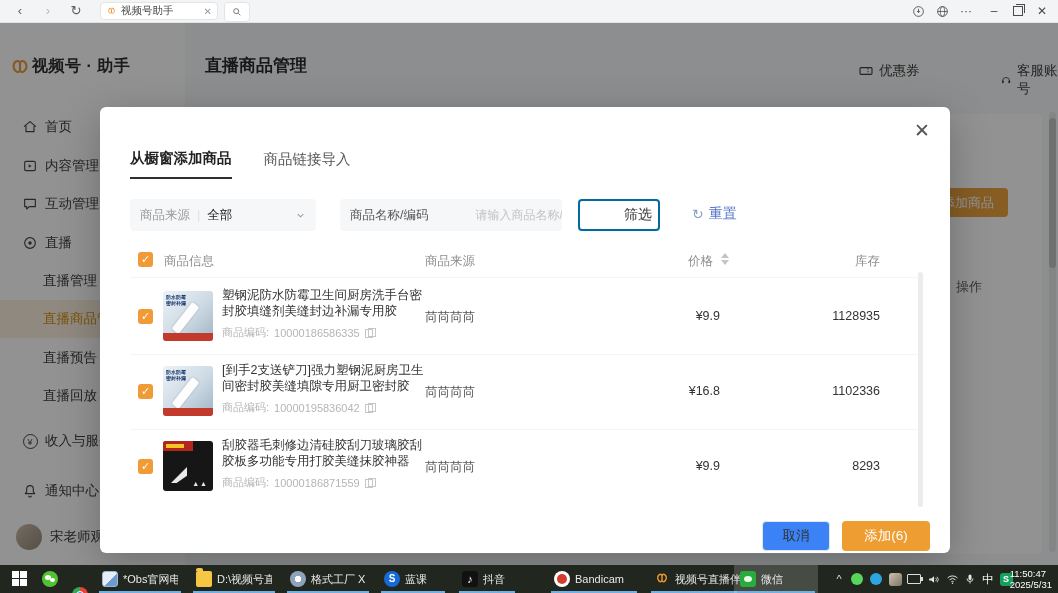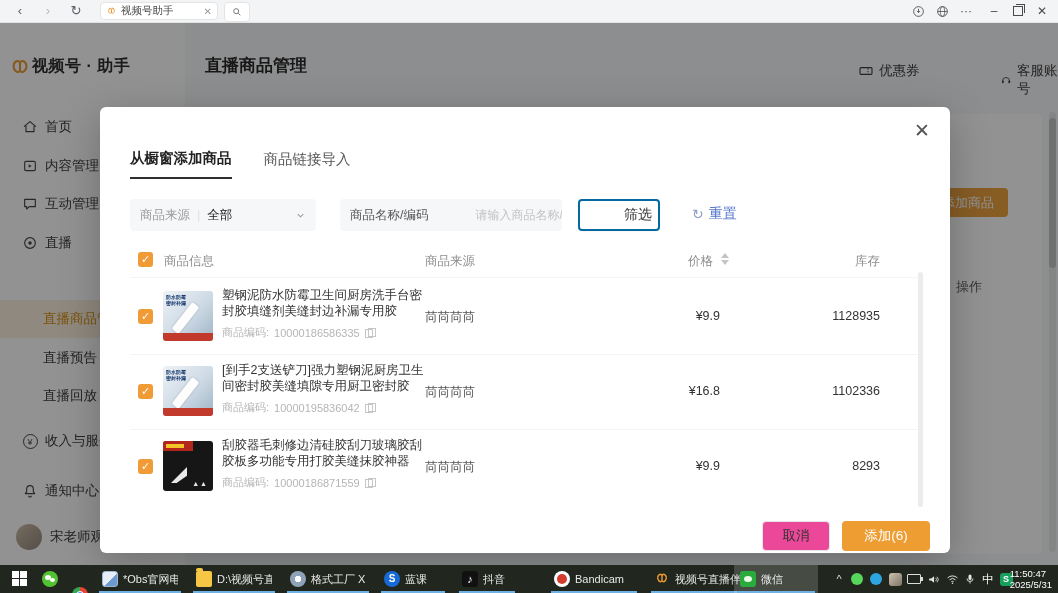--- a/index.html
+++ b/index.html
@@ -89,21 +89,21 @@
   .thumb.glue{background:linear-gradient(135deg,#eef2f6 0%,#ccd9e4 55%,#9db3c4 100%);}
   .thumb.glue .tl{position:absolute;left:3px;top:3px;font-size:5px;font-weight:bold;color:#16386e;line-height:6px;}
   .thumb.glue .tube{position:absolute;left:18px;top:10px;width:9px;height:34px;background:#fdfdfd;transform:rotate(38deg);border-radius:2px;box-shadow:0 0 2px rgba(0,0,0,.25);}
   .thumb.glue .strip{position:absolute;left:0;right:0;bottom:0;height:8px;background:#c23a2b;}
   .thumb.dark{background:#161616;}
   .thumb.dark .banner{position:absolute;left:0;top:0;width:60%;height:10px;background:#b3261e;}
   .thumb.dark .banner::after{content:"";position:absolute;left:3px;top:3px;width:18px;height:4px;background:#f4c526;}
   .thumb.dark .tool{position:absolute;left:8px;bottom:8px;width:16px;height:16px;background:#e9e9e9;clip-path:polygon(0 100%,100% 0,100% 55%,35% 100%);}
   .thumb.dark .tri{position:absolute;right:5px;bottom:4px;color:#e9e9e9;font-size:7px;letter-spacing:1px;}
   .modal-sb{position:absolute;left:818px;top:165px;width:5px;height:235px;background:#ececec;border-radius:3px;}
-  .btn-cancel{position:absolute;left:662px;top:414px;width:68px;height:30px;background:#ec4899;border:1px solid #e6e6e6;
+  .btn-cancel{position:absolute;left:662px;top:414px;width:68px;height:30px;background:#3b82f6;border:1px solid #e6e6e6;
               border-radius:4px;font-size:13.5px;color:#333;font-family:inherit;}
   .btn-confirm{position:absolute;left:742px;top:414px;width:88px;height:30px;background:#ee9d32;border:none;
                border-radius:4px;font-size:13.5px;color:#fff;font-family:inherit;}
 
   
   .taskbar{position:absolute;left:0;right:0;bottom:0;height:28px;background:#21271e;z-index:300;}
   .tb-ic{position:absolute;top:6px;width:16px;height:16px;}
   .win-logo{display:grid;grid-template-columns:7px 7px;grid-template-rows:7px 7px;gap:1px;}
   .win-logo span{background:#fdfdfd;}
   .tb-app{position:absolute;top:0;height:28px;display:flex;align-items:center;gap:5px;padding:0 6px;box-sizing:border-box;}
@@ -203,20 +203,23 @@
           </svg>
         <span>互动管理</span>
       </div>
       <div class="snav" style="top:202px;">
         <svg class="ic" viewBox="0 0 24 24">
             <circle cx="12" cy="12" r="8" fill="none" stroke="#3c3c3c" stroke-width="1.7"></circle>
             <circle cx="12" cy="12" r="2.6" fill="#3c3c3c"></circle>
           </svg>
         <span>直播</span>
       </div>
+      <div class="snav sub" style="top:240px;">
+        <span>直播管理</span>
+      </div>
       <div class="snav sub active" style="top:278px;">
         <span>直播商品管理</span>
       </div>
       <div class="snav sub" style="top:317px;">
         <span>直播预告</span>
       </div>
       <div class="snav sub" style="top:355px;">
         <span>直播回放</span>
       </div>
       <div class="snav" style="top:400px;">

